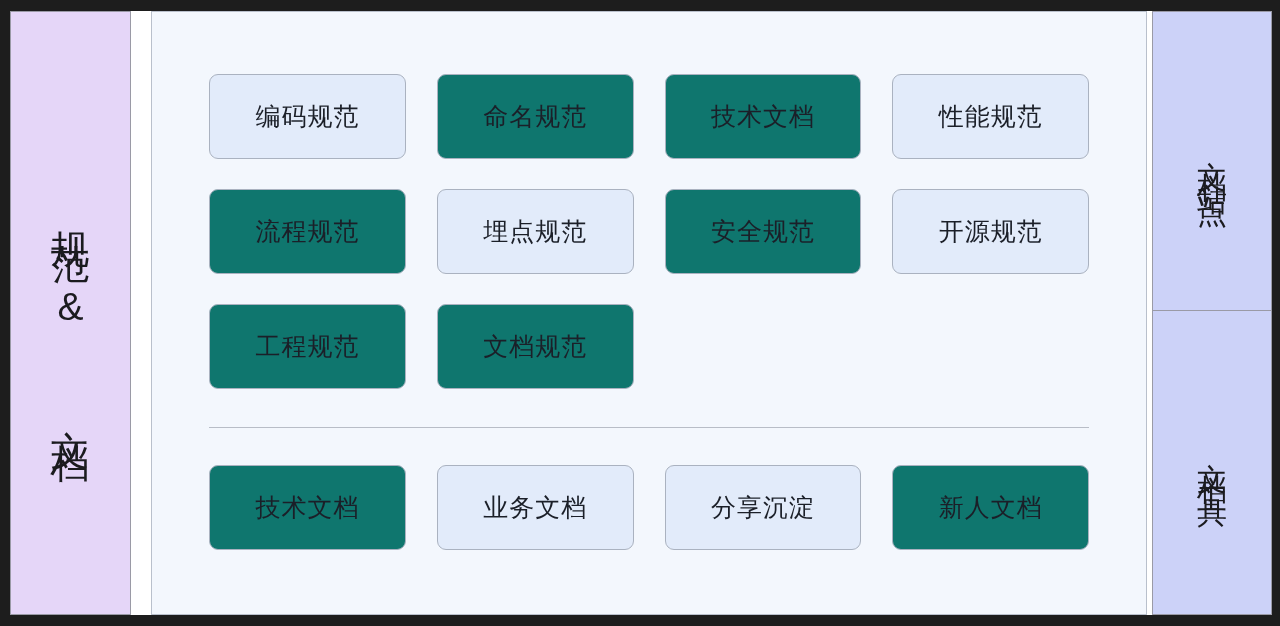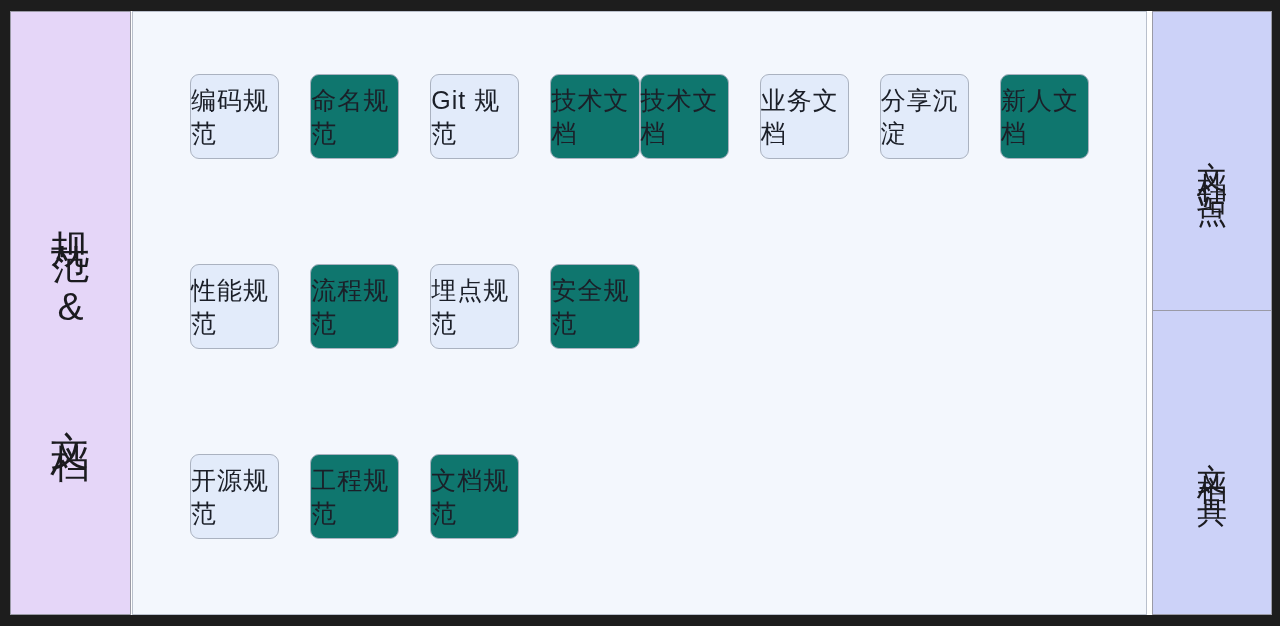--- a/index.html
+++ b/index.html
@@ -47,27 +47,27 @@
     line-height: 1.0;
     white-space: nowrap;
   }
   #left-section .vertical-label {
     font-size: 39px;
   }
 
   
   #main-panel {
     flex: 1 1 auto;
-    margin-left: 1px;
+    margin-left: 20px;
     background: #f3f7fd;
     border: 1px solid #b9c0cc;
     box-sizing: border-box;
     position: relative;
     display: flex;
-    flex-direction: row;
+    flex-direction: column;
     padding: 62px 57px 0 57px;
   }
 
   .card-grid {
     display: grid;
     grid-template-columns: repeat(4, 1fr);
     column-gap: 31px;
     row-gap: 30px;
   }
   .card {
@@ -133,23 +133,20 @@
 
   <div id="main-panel">
 
     <div class="card-grid" id="standards-grid">
         <div class="card">
           <span>编码规范</span>
         </div>
         <div class="card tint-violet">
           <span>命名规范</span>
         </div>
-        <div class="card">
-          <span>Git 规范</span>
-        </div>
         <div class="card tint-violet">
           <span>技术文档</span>
         </div>
         <div class="card">
           <span>性能规范</span>
         </div>
         <div class="card tint-violet">
           <span>流程规范</span>
         </div>
         <div class="card">

